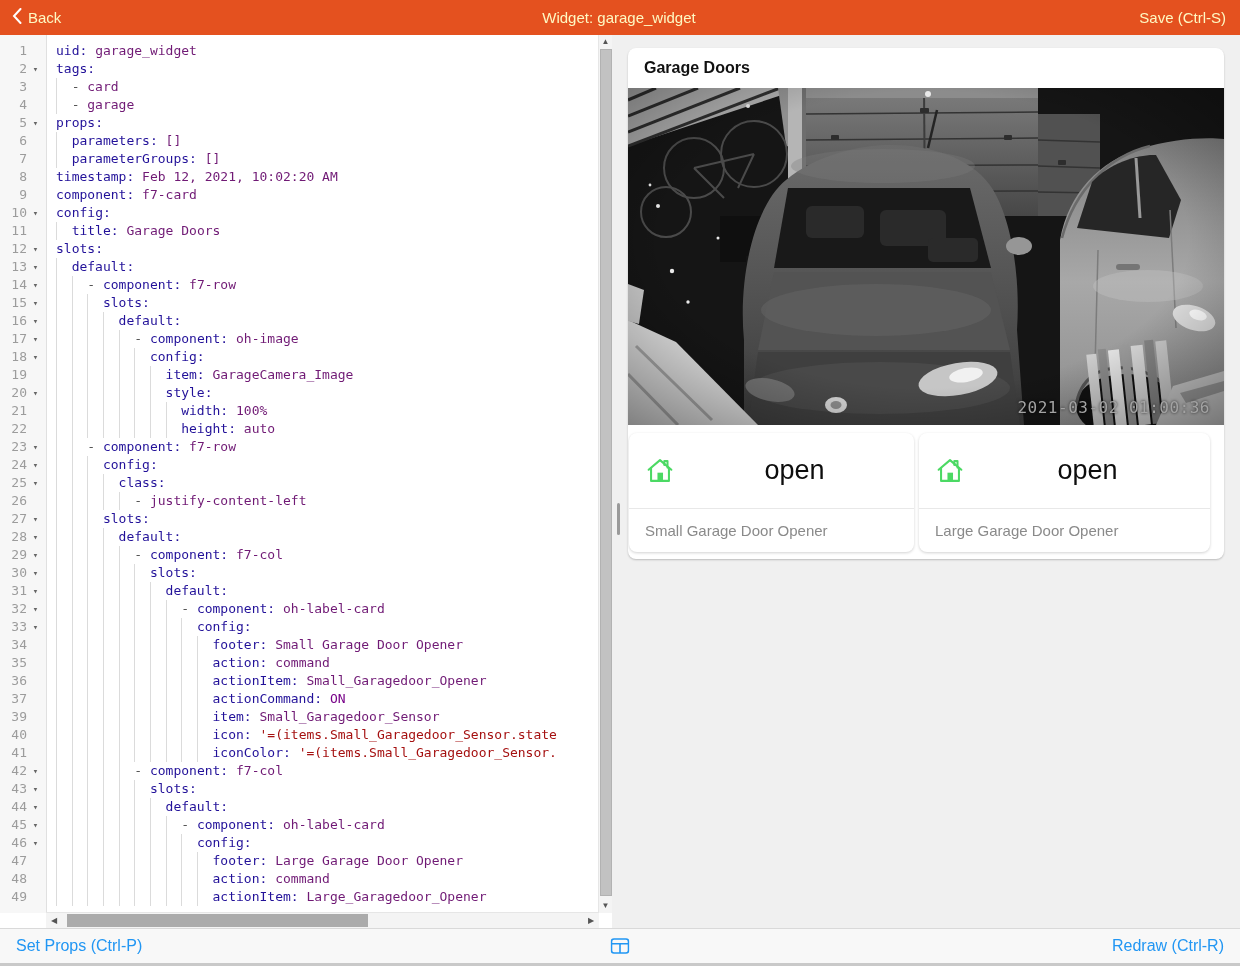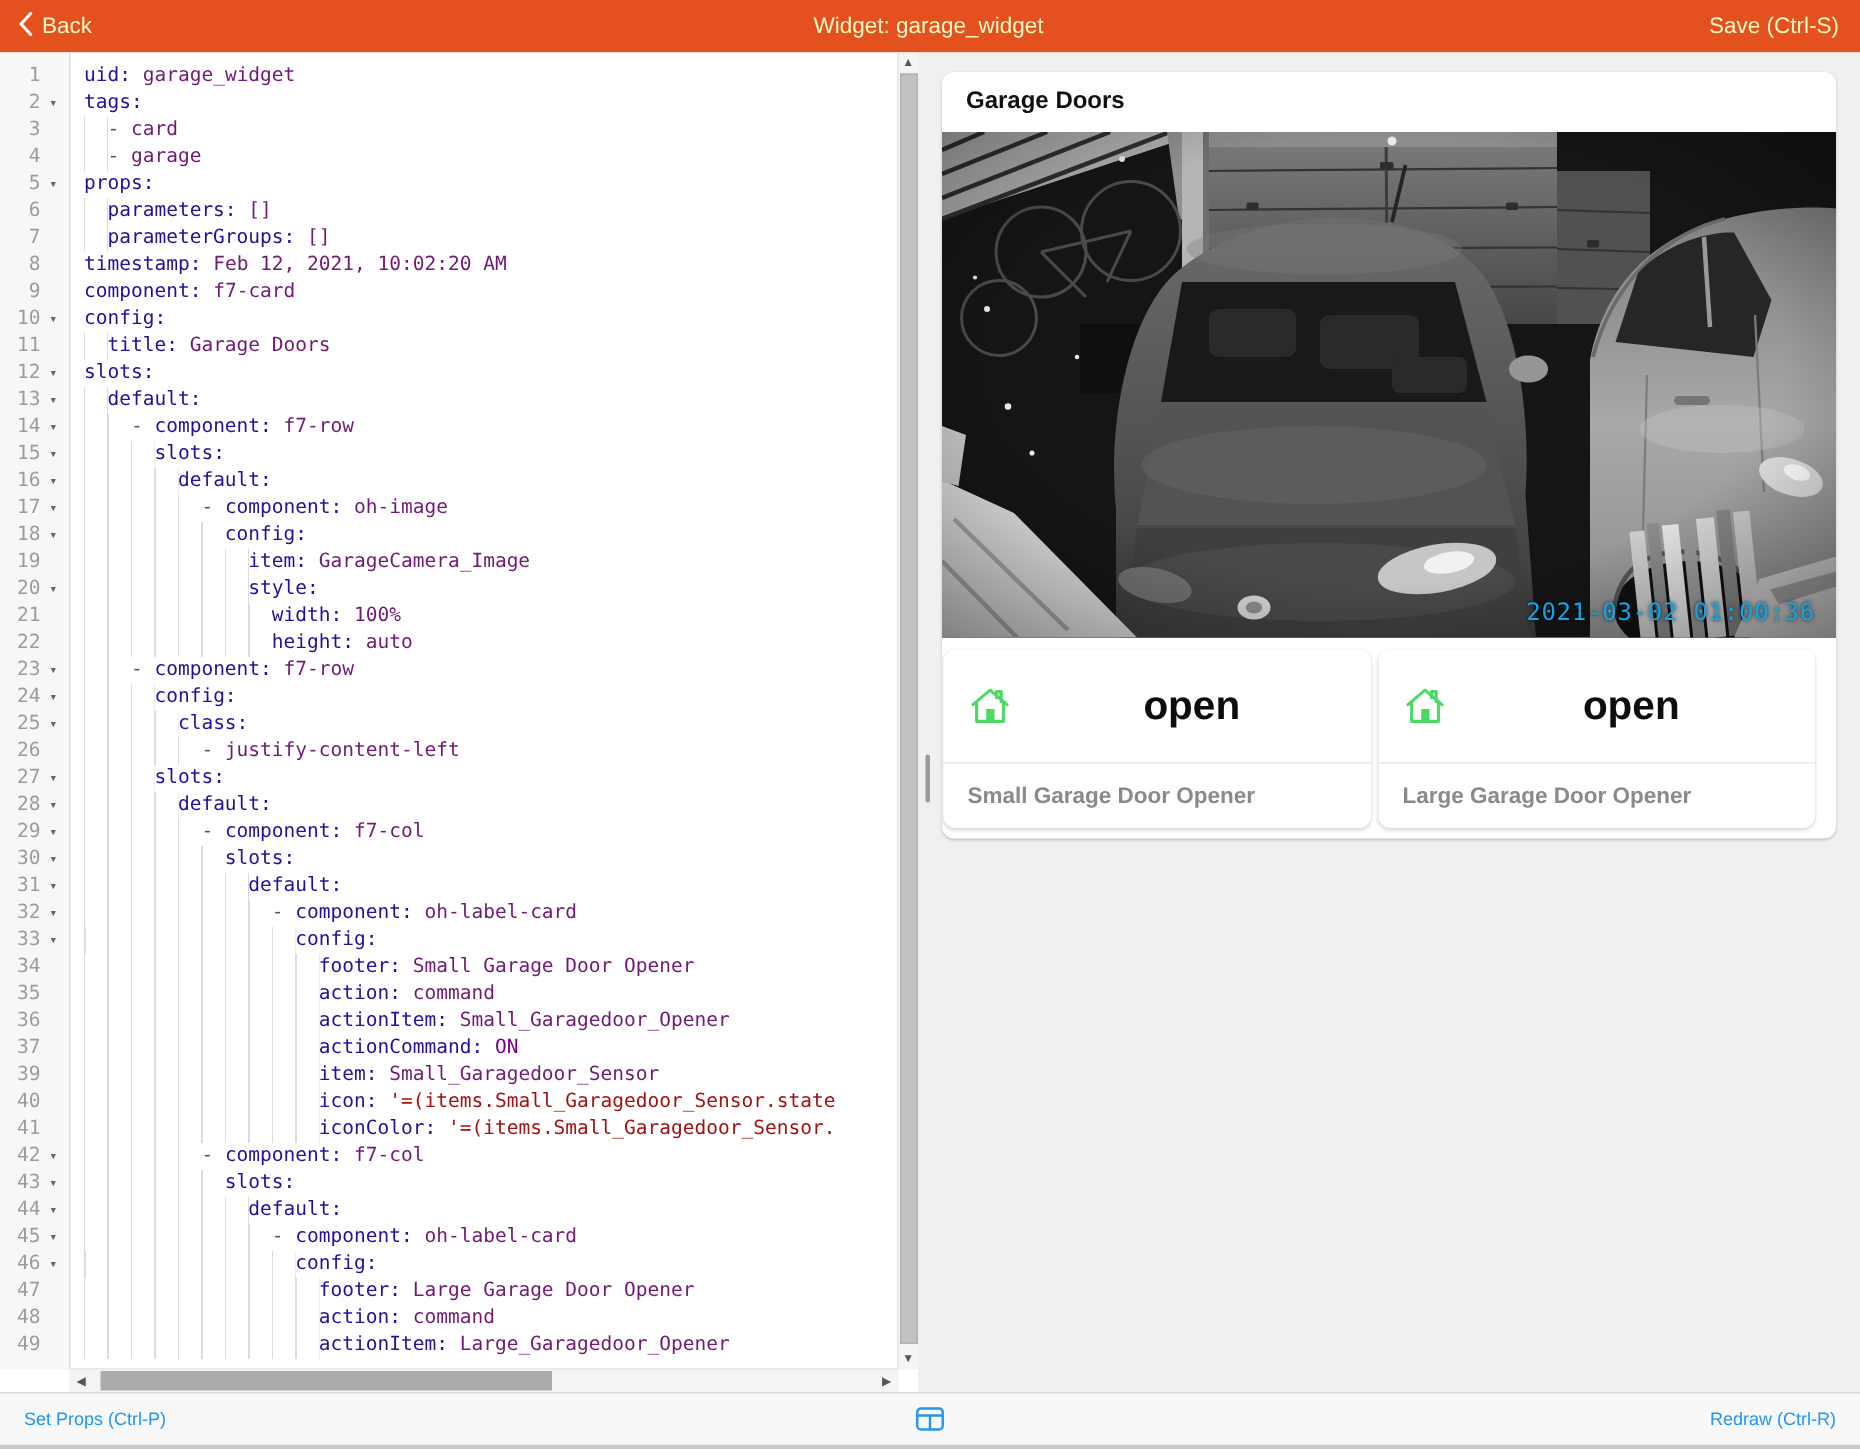--- a/index.html
+++ b/index.html
@@ -44,34 +44,34 @@
   
   .gapcol{width:10px;flex:none;position:relative;background:#f0f0f0;}
   .panel-thumb{position:absolute;left:5px;top:468px;width:3px;height:32px;background:#9a9a9a;border-radius:2px;}
 
   
   .preview{flex:1;padding:13px 16px 0 6px;overflow:hidden;background:#f0f0f0;}
   .card{background:#fff;border-radius:8px;box-shadow:0 1px 2px rgba(0,0,0,.22);overflow:hidden;}
   .card-header{height:40px;line-height:40px;padding-left:16px;font-weight:bold;font-size:16px;color:#111;}
   .camera{position:relative;height:337px;background:#141414;}
   .camera svg{display:block;width:100%;height:100%;}
-  .cam-ts{position:absolute;right:14px;bottom:8px;color:#0ea5e9;
+  .cam-ts{position:absolute;right:14px;bottom:8px;color:#a3a3a3;
           font:16px "DejaVu Sans Mono",monospace;letter-spacing:.5px;text-shadow:0 0 3px rgba(0,0,0,.8);}
-  .label-cards{display:flex;padding:8px 14px 7px 1px;gap:5px;font-weight:bold;}
+  .label-cards{display:flex;padding:8px 14px 7px 1px;gap:5px;}
   .lcard{background:#fff;border-radius:8px;box-shadow:0 1px 3px rgba(0,0,0,.18);cursor:pointer;}
   .lcard:nth-child(1){width:285px;} .lcard:nth-child(2){width:291px;}
   .lc-main{height:75px;display:flex;align-items:center;}
   .lc-icon{margin-left:16px;width:30px;height:29px;flex:none;}
   .lc-label{flex:1;text-align:center;font-size:27px;color:#0d0d0d;}
   .lc-footer{border-top:1px solid #e8e8e8;height:43px;line-height:43px;padding-left:16px;
              font-size:15px;color:#8a8a8a;}
 
   
   .toolbar{height:34px;background:#f8f8f8;border-top:1px solid #d9d9d9;display:flex;align-items:center;
-           position:relative;font-size:12px;color:#2196f3;}
+           position:relative;font-size:16px;color:#2196f3;}
   .tb-left{margin-left:16px;cursor:pointer;}
   .tb-right{margin-left:auto;margin-right:16px;cursor:pointer;}
   .tb-center{position:absolute;left:50%;top:50%;transform:translate(-50%,-50%);cursor:pointer;
              width:19px;height:17px;}
   .bottom-strip{height:4px;background:#c9c9c9;}
 </style>
 </head>
 <body>
 
 <div class="app">

